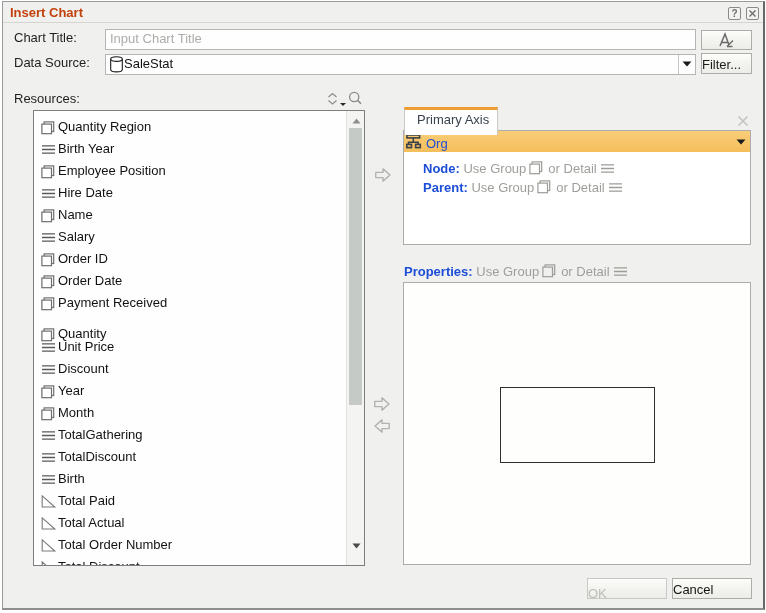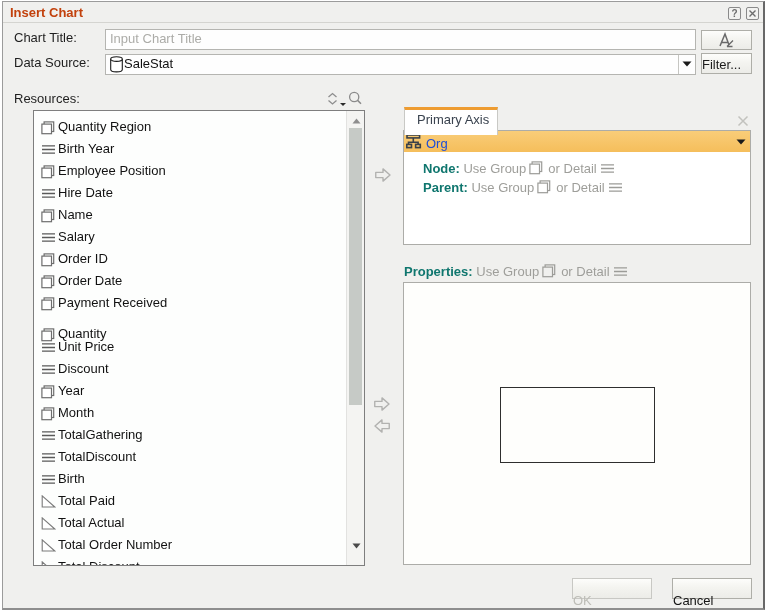--- a/index.html
+++ b/index.html
@@ -7,21 +7,21 @@
 #frame{left:2px;top:1px;width:763px;height:609px;background:#F0F0EE;
 border-top:1px solid #9B9B9B;border-left:1px solid #9B9B9B;
 border-right:2px solid #686868;border-bottom:2px solid #8E8E8E}
 #titlebar{left:3px;top:2px;width:760px;height:21px;border-bottom:1px solid #D4D4D0}
 #title{left:10px;top:5px;font-weight:bold;color:#c2410c}
 .tbtn{width:13px;height:13px;border:1px solid #8A8A8A;border-radius:2px;background:#F2F2F0}
 .btn{border:1px solid #AEAEA8;background:linear-gradient(#FDFDFB,#F4F4F0 45%,#ECECE8);}
 .lbl{color:#1E1E1E}
 .input{background:#FEFEFE;border:1px solid #B5B5B1}
 .gray{color:#9E9E9A}
-.bold{font-weight:bold;color:#0f766e}
+.bold{font-weight:bold;color:#1d4ed8}
 #listbox{left:33px;top:110px;width:332px;height:456px;border:1px solid #7E7E7E;background:#FDFEFD;overflow:hidden}
 .row{position:absolute;left:0;height:22px;width:300px}
 .row .ic{position:absolute;left:7px;top:6px}
 .row .tx{position:absolute;left:24px;top:4px;color:#121212}
 #sbar{position:absolute;right:0;top:0;width:18px;height:454px;background:#F4F4F2;border-left:1px solid #E2E2E0}
 #thumb{position:absolute;left:2px;top:17px;width:13px;height:277px;background:#C6CAC6}
 #tab{left:404px;top:107px;width:94px;height:28px;background:#fff;border-top:3px solid #EE9C31;border-left:1px solid #C9C9C5;border-right:1px solid #C9C9C5;z-index:3}
 #tab span{position:absolute;left:12px;top:2px;color:#3A434F}
 #panel1{left:403px;top:130px;width:348px;height:115px;border:1px solid #ACACA8;background:#fff}
 #hdr{left:404px;top:131px;width:346px;height:21px;background:linear-gradient(#F9CD79,#F5BE5B);z-index:1}
@@ -268,14 +268,14 @@
 <div class="abs prow" style="left:404px;top:264px"><span class="bold">Properties:</span> <span class="gray">Use Group</span><svg width="14" height="14" viewBox="0 0 14 14">
       <rect x="3.1" y="0.9" width="9.6" height="9.6" fill="none" stroke="#9C9C98" stroke-width="1.2"></rect>
       <rect x="0.9" y="3.1" width="9.6" height="9.6" fill="#F0F0EE" stroke="#9C9C98" stroke-width="1.2"></rect>
     </svg><span class="gray">or Detail</span><svg width="15" height="13" viewBox="0 0 15 13">
       <path d="M1 2.9 H14 M1 6.5 H14 M1 10.1 H14" stroke="#9C9C98" stroke-width="1.4"></path>
     </svg></div>
 
 <div class="abs" id="panel2"></div>
 <div class="abs" id="irect"></div>
 
-<div class="abs btn" style="left:572px;top:578px;width:80px;height:21px;padding-top:14px;border-color:#C8C8C4;color:#BDBDB7">OK</div>
-<div class="abs btn" style="left:672px;top:578px;width:80px;height:21px;padding-top:14px;color:#141414">Cancel</div>
+<div class="abs btn" style="left:587px;top:578px;width:80px;height:21px;padding-top:7px;border-color:#C8C8C4;color:#BDBDB7">OK</div>
+<div class="abs btn" style="left:672px;top:578px;width:80px;height:21px;padding-top:3px;color:#141414">Cancel</div>
 
 </body></html>

